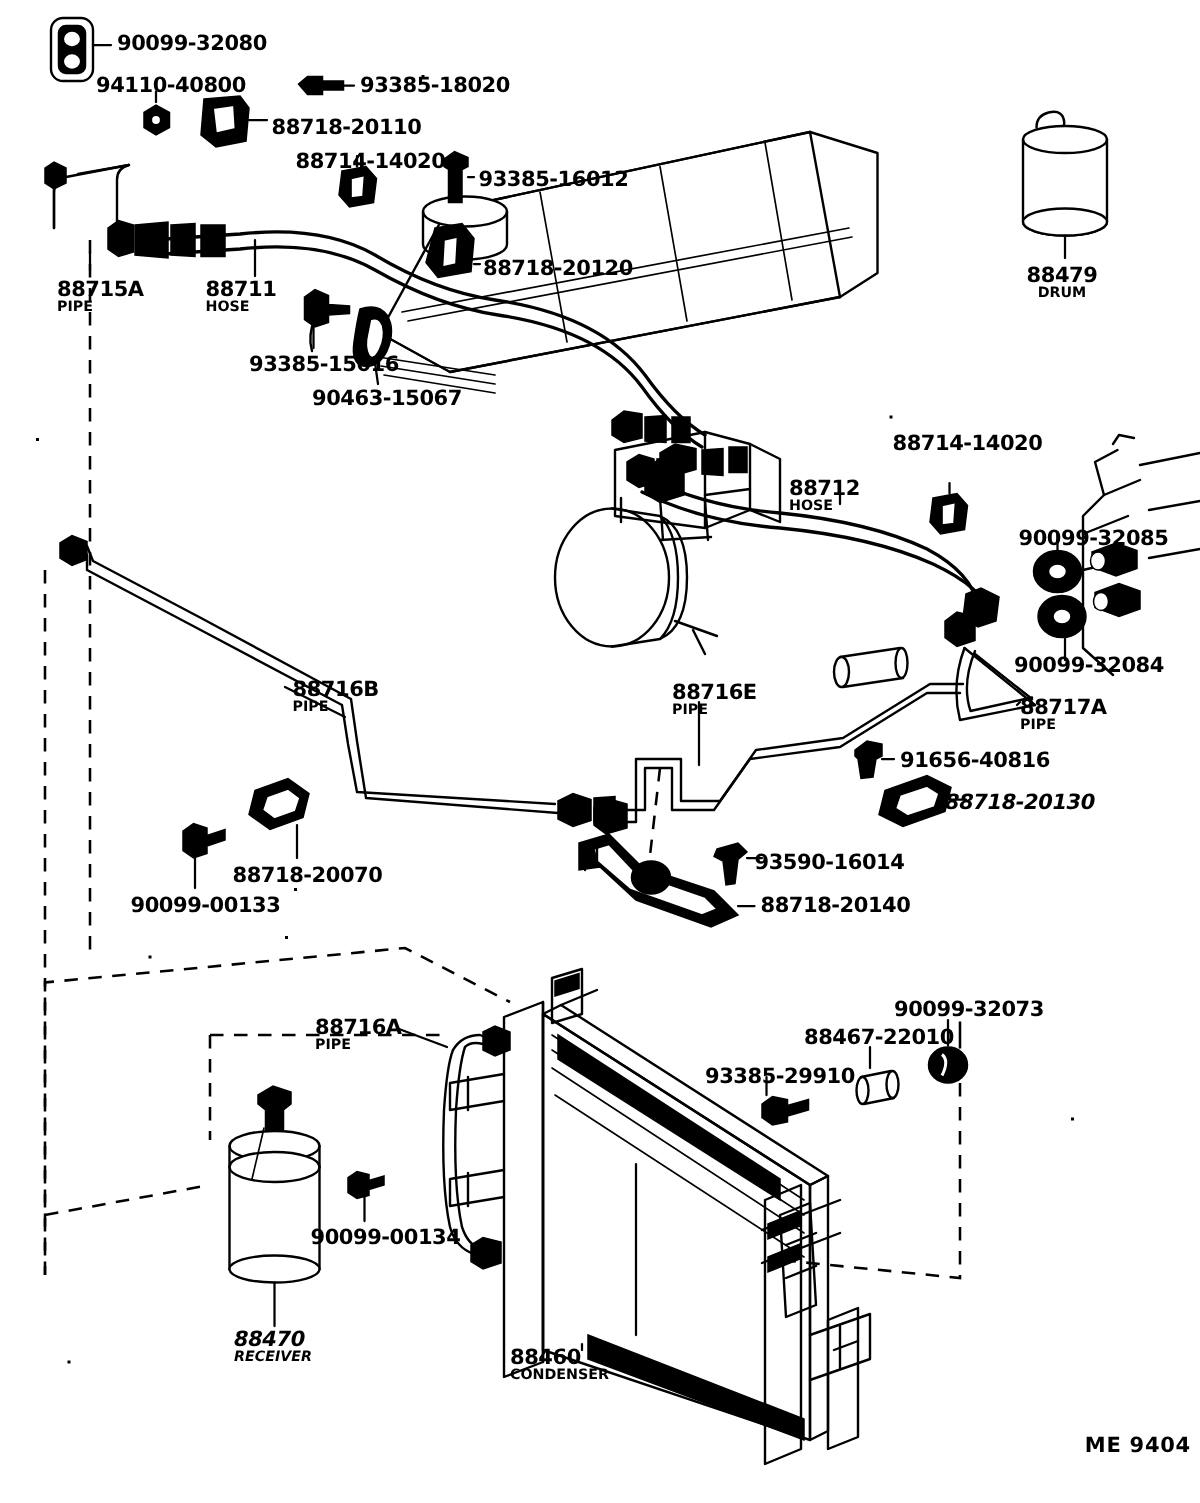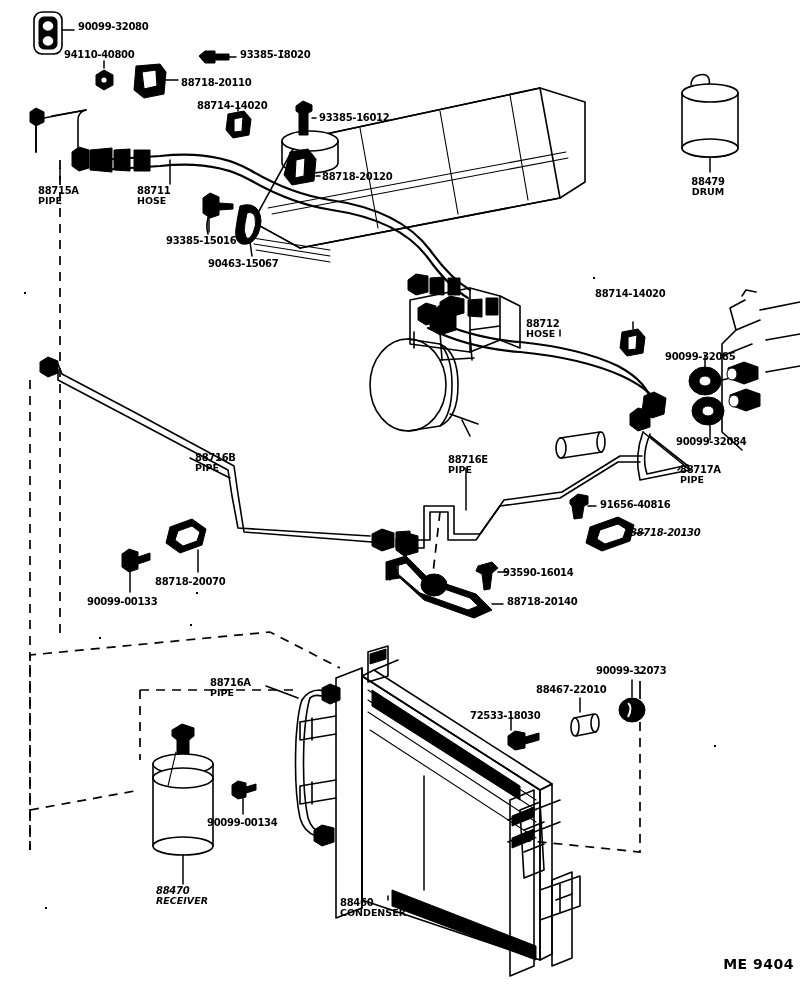--- a/index.html
+++ b/index.html
@@ -25,21 +25,21 @@
     position: absolute;
     font-family: "DejaVu Sans", sans-serif;
     font-weight: bold;
     color: #000000;
     white-space: nowrap;
     line-height: 1.0;
     letter-spacing: -0.3px;
   }
   .lbl .pn {
     display: block;
-    font-size: 10px;
+    font-size: 14px;
     font-weight: bold;
   }
   .lbl .sub {
     display: block;
     font-size: 9.5px;
     font-weight: bold;
     letter-spacing: 0px;
   }
   .lbl.ctr { text-align: center; }
   .corner {
@@ -463,21 +463,21 @@
   <div class="lbl" style="left:208px; top:259px;">
     <span class="pn">90463-15067</span>
   </div>
   <div class="lbl" style="left:595px; top:289px;">
     <span class="pn">88714-14020</span>
   </div>
   <div class="lbl" style="left:526px; top:319px;">
     <span class="pn">88712</span>
     <span class="sub">HOSE</span>
   </div>
-  <div class="lbl" style="left:665px; top:352px;">
+  <div class="lbl" style="left:679px; top:352px;">
     <span class="pn">90099-32085</span>
   </div>
   <div class="lbl" style="left:676px; top:437px;">
     <span class="pn">90099-32084</span>
   </div>
   <div class="lbl" style="left:680px; top:465px;">
     <span class="pn">88717A</span>
     <span class="sub">PIPE</span>
   </div>
   <div class="lbl" style="left:195px; top:453px;">
@@ -510,21 +510,21 @@
     <span class="pn">88716A</span>
     <span class="sub">PIPE</span>
   </div>
   <div class="lbl" style="left:596px; top:666px;">
     <span class="pn">90099-32073</span>
   </div>
   <div class="lbl" style="left:536px; top:685px;">
     <span class="pn">88467-22010</span>
   </div>
   <div class="lbl" style="left:470px; top:711px;">
-    <span class="pn">72533-18030</span>
+    <span class="pn">93385-29910</span>
   </div>
   <div class="lbl" style="left:207px; top:818px;">
     <span class="pn">90099-00134</span>
   </div>
   <div class="lbl" style="left:156px; top:886px;font-style:italic;">
     <span class="pn">88470</span>
     <span class="sub">RECEIVER</span>
   </div>
   <div class="lbl" style="left:340px; top:898px;">
     <span class="pn">88460</span>

